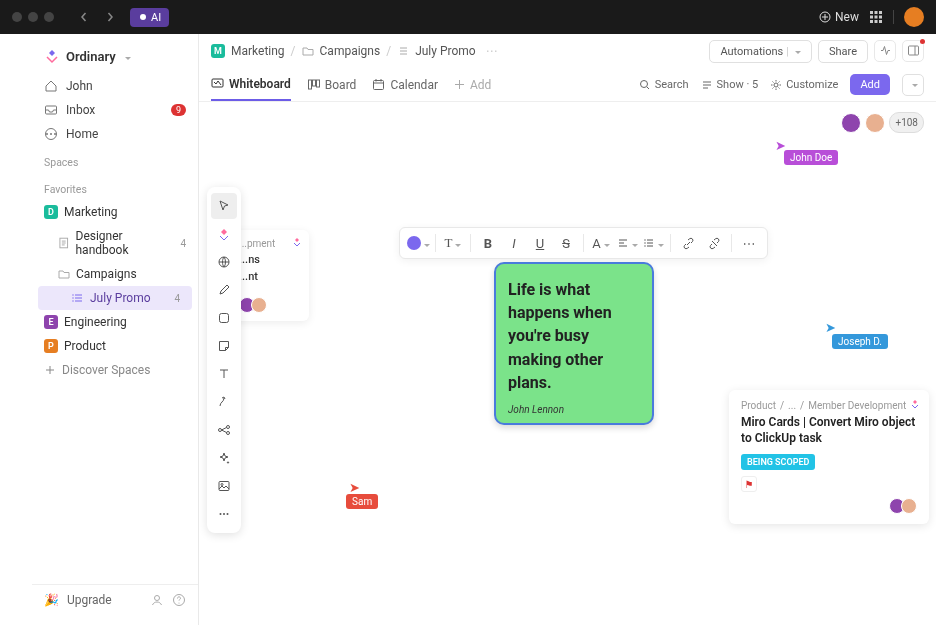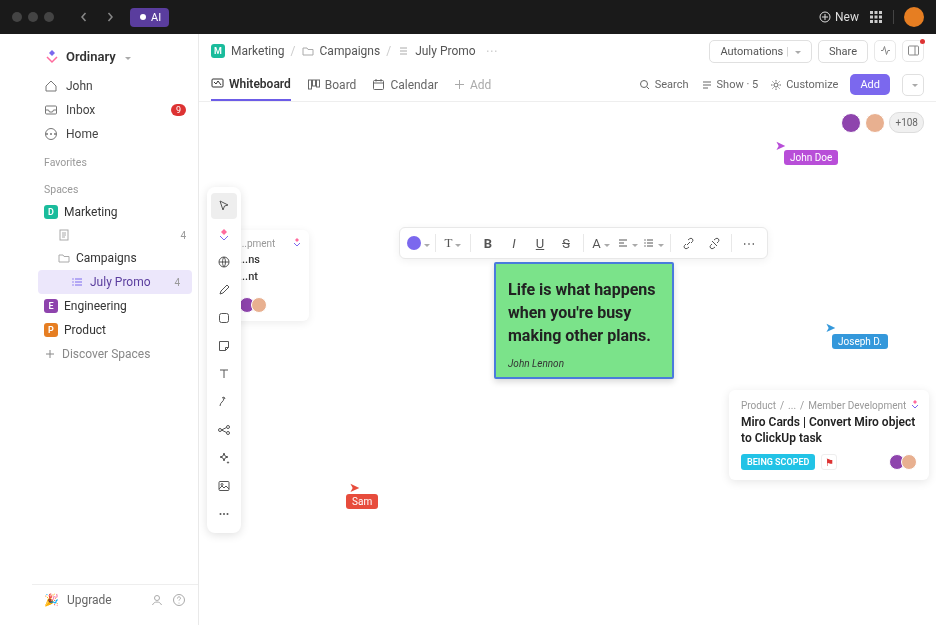--- a/index.html
+++ b/index.html
@@ -64,31 +64,31 @@
 .card1 { position: absolute; left: 30px; top: 128px; width: 80px; background: #fff; border-radius: 6px; box-shadow: 0 2px 8px rgba(0,0,0,.08); padding: 8px 10px; font-size: 11px; }
 .card1 .hd { color: #999; font-size: 10px; }
 .card1 .tt { color: #333; font-weight: 500; margin-top: 4px; }
 .card1 .avs { margin-top: 14px; display: flex; }
 
 .format-bar { position: absolute; left: 200px; top: 125px; background: #fff; border: 1px solid #e8e8e8; border-radius: 6px; box-shadow: 0 2px 8px rgba(0,0,0,.06); display: flex; align-items: center; height: 32px; padding: 0 6px; gap: 2px; }
 .fb-sep { width: 1px; height: 18px; background: #e8e8e8; margin: 0 3px; }
 .fb-btn { width: 24px; height: 24px; display: flex; align-items: center; justify-content: center; color: #555; cursor: pointer; border-radius: 3px; font-size: 13px; }
 .color-dot { width: 14px; height: 14px; border-radius: 50%; background: #7b68ee; }
 
-.sticky { position: absolute; left: 295px; top: 160px; width: 180px; background: #7be38a; border: 2px solid #4a7bdc; border-radius: 2px; padding: 14px 12px 8px; box-shadow: 0 3px 6px rgba(0,0,0,.15); }
+.sticky { position: absolute; left: 295px; top: 160px; width: 160px; background: #7be38a; border: 2px solid #4a7bdc; border-radius: 10px; padding: 14px 12px 8px; box-shadow: 0 3px 6px rgba(0,0,0,.15); }
 .sticky .q { font-weight: 700; font-size: 16px; line-height: 1.45; color: #222; }
 .sticky .a { font-size: 10px; color: #333; margin-top: 10px; font-style: italic; }
 
 .cursor-tag { position: absolute; font-size: 10px; color: #fff; padding: 2px 6px; border-radius: 3px; }
 .cursor-arrow { position: absolute; font-size: 13px; }
 
 .card2 { position: absolute; left: 530px; top: 288px; width: 200px; background: #fff; border-radius: 6px; box-shadow: 0 2px 10px rgba(0,0,0,.1); padding: 10px 12px; }
 .card2 .bc { font-size: 10px; color: #999; display: flex; gap: 4px; align-items: center; }
 .card2 .tt { font-size: 12px; font-weight: 600; color: #222; margin-top: 4px; line-height: 1.3; }
-.card2 .ft { margin-top: 8px; display: flex; align-items: flex-start; gap: 6px; }
+.card2 .ft { margin-top: 8px; display: flex; align-items: flex-start; gap: 6px; flex-direction: column; }
 .tag-scoped { background: #22c3e6; color: #fff; font-size: 9px; font-weight: 600; padding: 3px 6px; border-radius: 3px; }
 .flag { width: 16px; height: 16px; border: 1px solid #eee; border-radius: 3px; display: flex; align-items: center; justify-content: center; color: #d33; font-size: 10px; }
 
 .chev::after { content: ''; display: inline-block; border: 3px solid transparent; border-top-color: currentColor; margin-left: 3px; transform: translateY(2px); }
 .muted-chev { color: #aaa; }
 svg { display: block; }
 </style>
 </head>
 <body>
 
@@ -165,32 +165,33 @@
     <div class="nav-item">
       <svg class="icn" viewBox="0 0 14 14">
           <circle cx="3" cy="7" r="1" fill="currentColor"></circle>
           <circle cx="7" cy="7" r="1" fill="currentColor"></circle>
           <circle cx="11" cy="7" r="1" fill="currentColor"></circle>
           <circle cx="7" cy="7" r="5.5" stroke="currentColor" fill="none"></circle>
         </svg>
       <span>Home</span>
     </div>
 
+    <div class="section-label">Spaces</div>
     <div class="section-label">Favorites</div>
-    <div class="section-label">Spaces</div>
 
     <div class="tree-item">
       <div class="sq d">D</div>
       <span>Marketing</span>
     </div>
     <div class="tree-item sub">
       <svg width="12" height="12" viewBox="0 0 12 12" style="color:#aaa">
           <rect x="2" y="1" width="8" height="10" stroke="currentColor" fill="none"></rect>
           <path d="M4 4h4M4 6h4M4 8h3" stroke="currentColor"></path>
         </svg>
+      <span>Designer handbook</span>
       <span class="count">4</span>
     </div>
     <div class="tree-item sub">
       <svg width="12" height="12" viewBox="0 0 12 12" style="color:#aaa">
           <path d="M1 3h4l1 1.5h5V10H1z" stroke="currentColor" fill="none"></path>
         </svg>
       <span>Campaigns</span>
     </div>
     <div class="tree-item sub2 active">
       <svg width="12" height="12" viewBox="0 0 12 12" style="color:#7b68ee">

